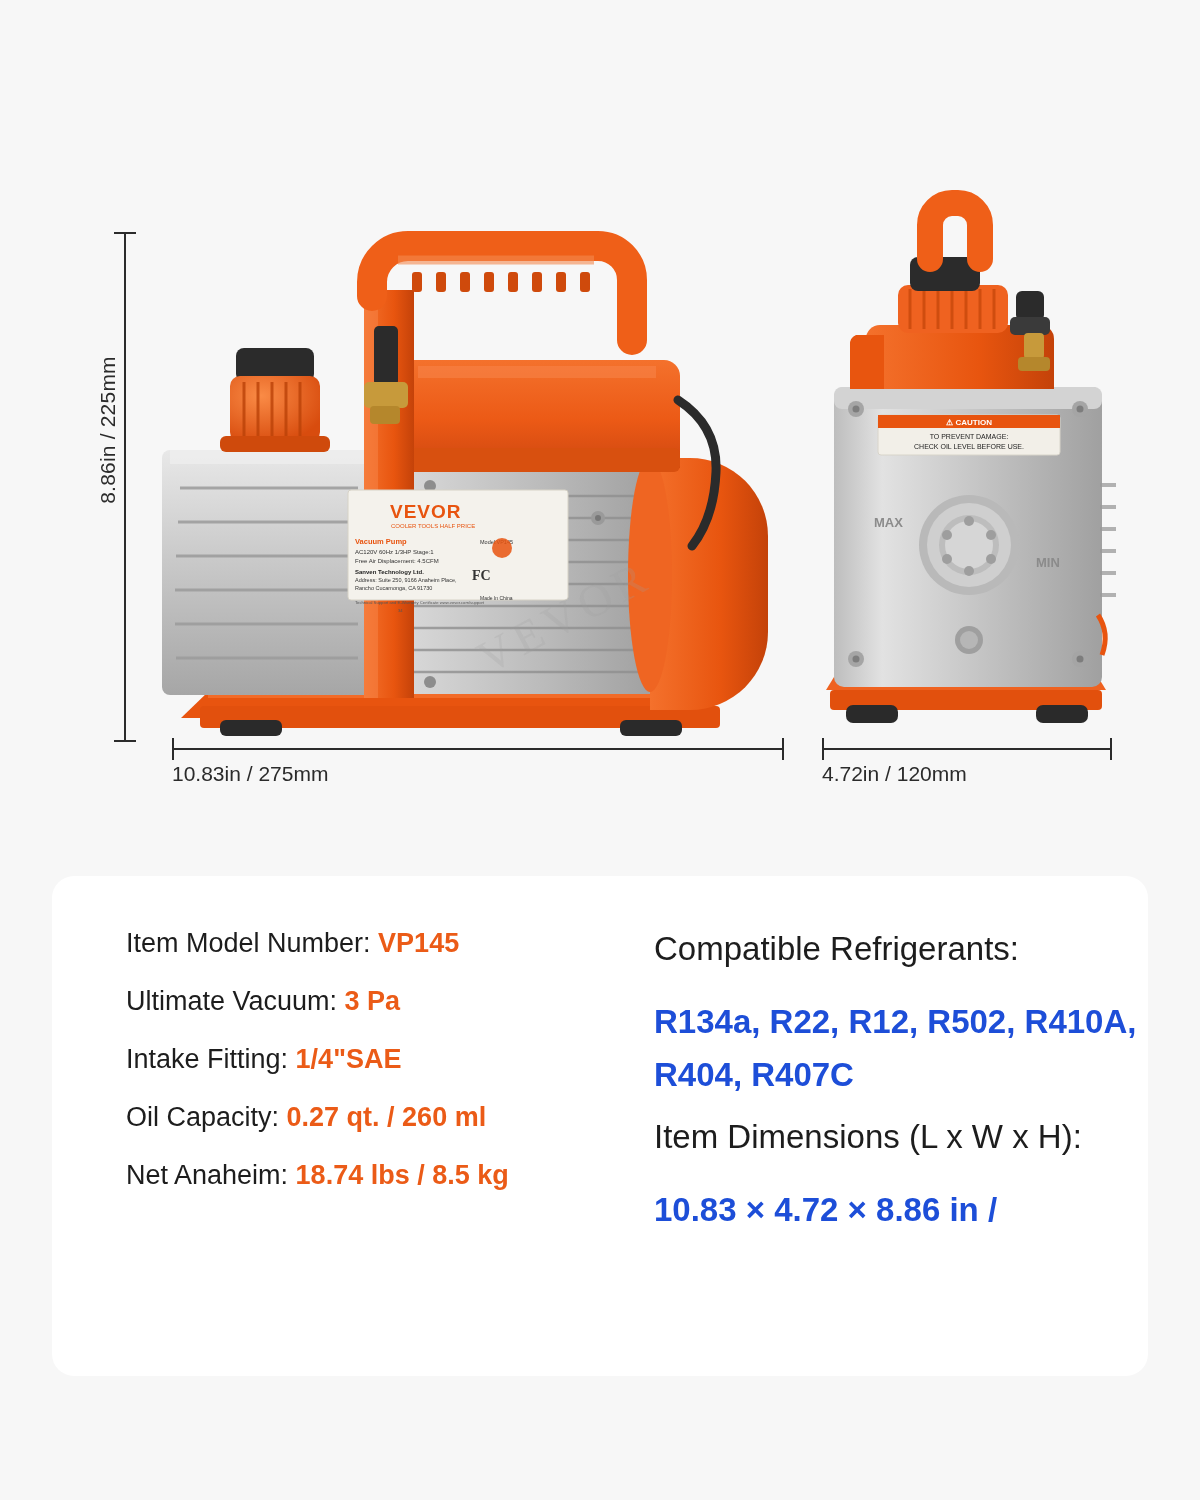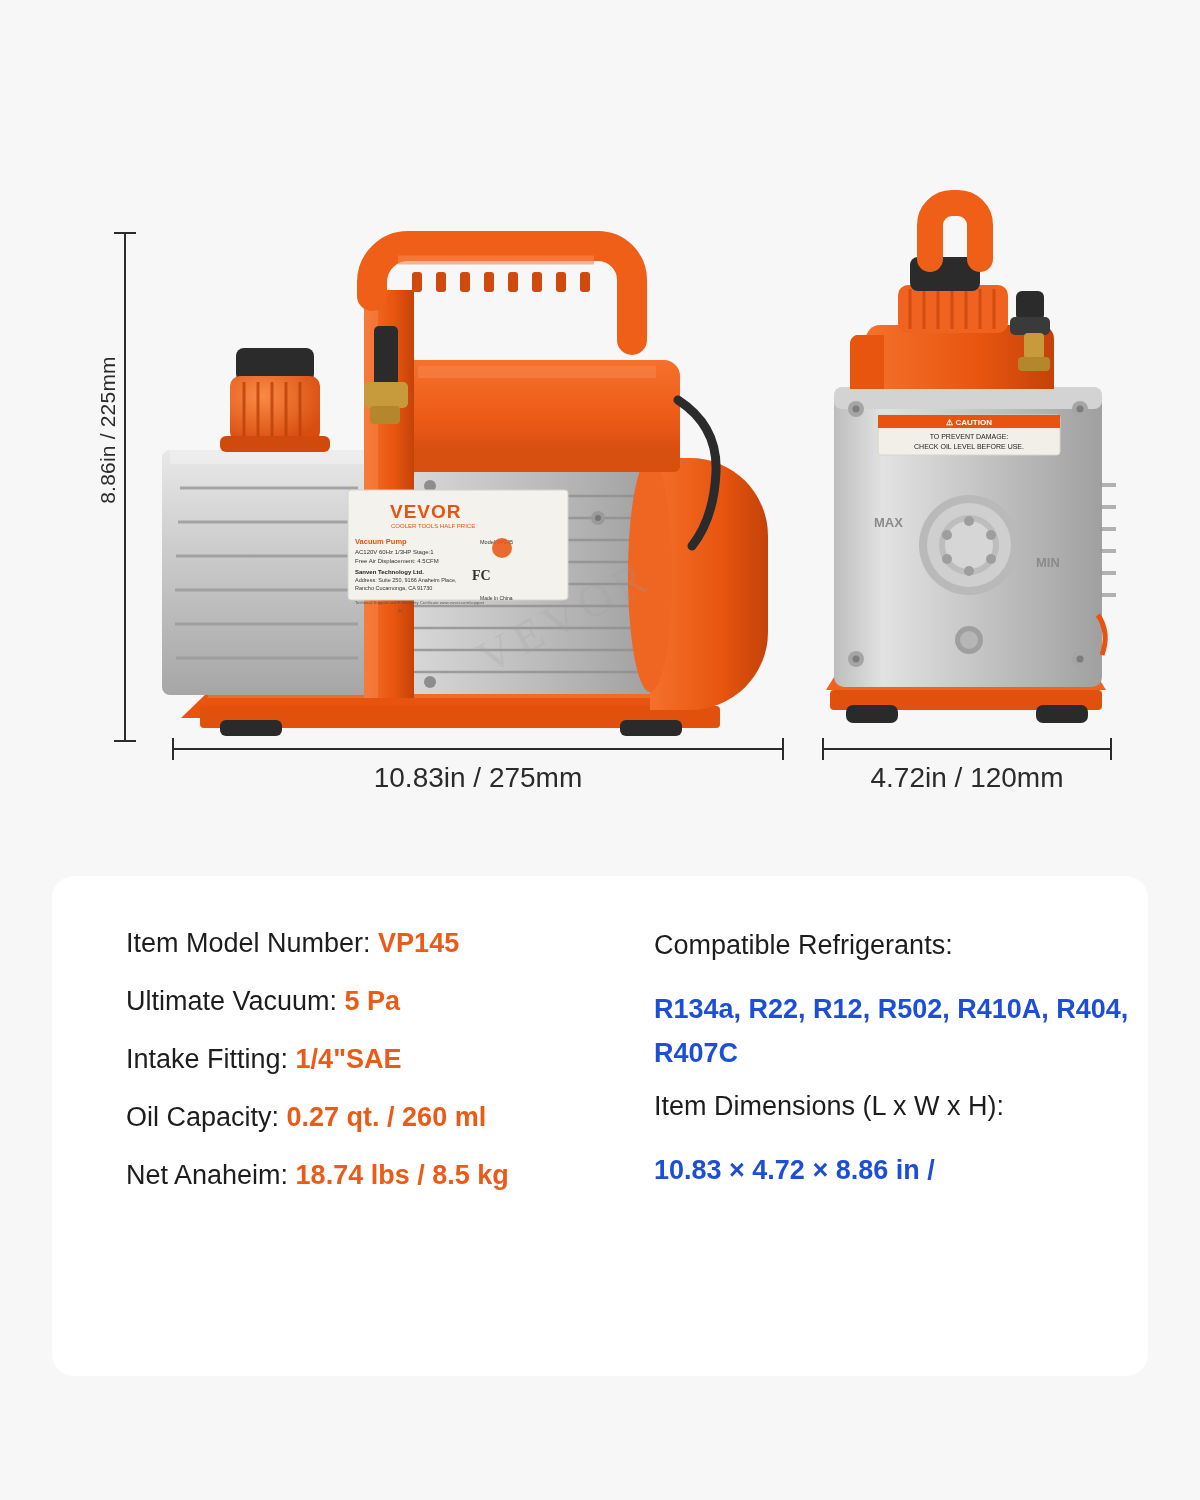--- a/index.html
+++ b/index.html
@@ -89,22 +89,21 @@
     height: 22px;
     background: #2b2b2b;
   }
   .dim-horiz .cap-l { left: 0; }
   .dim-horiz .cap-r { right: 0; }
   .dim-horiz .text {
     position: absolute;
     left: 0;
     top: 14px;
     width: 100%;
-    text-align: center;
-    font-size: 28px;
+    font-size: 21px;
     color: #2b2b2b;
     white-space: nowrap;
   }
   #dim-main { left: 172px; top: 748px; width: 612px; }
   #dim-side { left: 822px; top: 748px; width: 290px; }
 
   
   .spec-card {
     position: absolute;
     left: 52px;
@@ -133,21 +132,21 @@
     color: #1d1d1d;
     line-height: 1.0;
     margin-bottom: 31px;
     white-space: nowrap;
   }
   .spec-line .val {
     color: #eb5b17;
     font-weight: bold;
   }
   .spec-block {
-    font-size: 27px;
+    font-size: 33px;
     color: #1d1d1d;
     margin-bottom: 16px;
   }
   .spec-block .lbl { display: block; margin-bottom: 27px; }
   .spec-block .val {
     display: block;
     color: #1d4ed8;
     font-weight: bold;
     line-height: 1.62;
   }
@@ -413,21 +412,21 @@
   </div>
 
   <div class="spec-card">
     <div class="spec-cols">
 
       <div class="spec-col left">
         <div class="spec-line">
           <span>Item Model Number: </span><span class="val">VP145</span>
         </div>
         <div class="spec-line">
-          <span>Ultimate Vacuum: </span><span class="val">5 Pa</span>
+          <span>Ultimate Vacuum: </span><span class="val">3 Pa</span>
         </div>
         <div class="spec-line">
           <span>Intake Fitting: </span><span class="val">1/4"SAE</span>
         </div>
         <div class="spec-line">
           <span>Oil Capacity: </span><span class="val">0.27 qt. / 260 ml</span>
         </div>
         <div class="spec-line">
           <span>Net Anaheim: </span><span class="val">18.74 lbs / 8.5 kg</span>
         </div>

